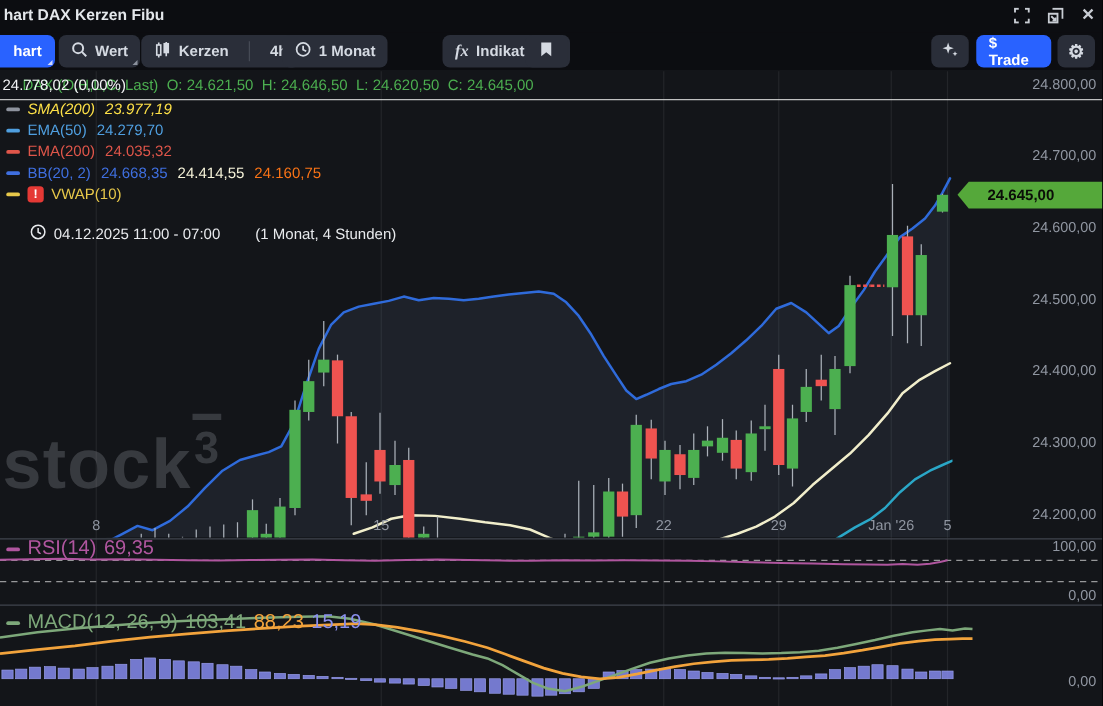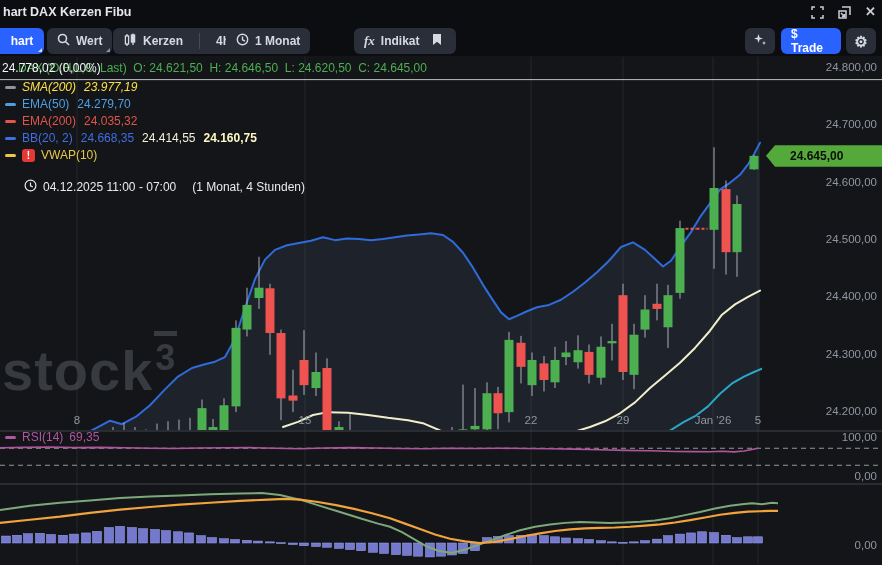--- a/index.html
+++ b/index.html
@@ -26,21 +26,21 @@
   
   .lrow{position:absolute;display:flex;align-items:center;gap:6px;font-size:12px;z-index:6;white-space:pre;}
   .dash{display:inline-block;width:11px;height:3px;border-radius:2px;}
   .badge{display:inline-flex;align-items:center;justify-content:center;width:13px;height:13px;border-radius:3px;
          background:#e53935;color:#fff;font-size:10px;font-weight:700;}
   #legrow1{top:61px;left:2px;height:15px;display:block;}
   #legrow1 .ov{position:absolute;left:0;top:0;color:#f2f3f5;z-index:2;}
   #legrow1 .gr{position:absolute;left:16px;top:0;}
   .lval{margin-left:2px;}
   
-  .plabel{position:absolute;display:flex;align-items:center;gap:6px;font-size:12px;z-index:6;white-space:pre;}
+  .plabel{position:absolute;display:flex;align-items:center;gap:6px;font-size:16px;z-index:6;white-space:pre;}
   
   .wm{position:absolute;left:2px;top:330px;z-index:1;color:rgba(150,155,163,0.28);font-weight:700;
       font-size:56px;letter-spacing:1px;line-height:56px;}
   .wm .t3{font-size:36px;vertical-align:20px;border-top:5px solid rgba(150,155,163,0.28);padding:1px 1px 0 1px;margin-left:1px;}
 </style>
 </head>
 <body>
 
 <div id="app">
 
@@ -395,37 +395,44 @@
   <div class="lrow" style="top: 114px; left: 5px; color: rgb(224, 86, 74);">
     <span class="dash" style="background: rgb(224, 86, 74);"></span>
     <span>EMA(200)</span>
     <span class="lval">24.035,32</span>
   </div>
   <div class="lrow" style="top: 131px; left: 5px; color: rgb(63, 111, 224);">
     <span class="dash" style="background: rgb(63, 111, 224);"></span>
     <span>BB(20, 2)</span>
     <span class="lval" style="color: rgb(63, 111, 224);">24.668,35</span>
     <span class="lval" style="color: rgb(245, 242, 216);">24.414,55</span>
-    <span class="lval" style="color: #fef9c3; font-weight: bold;">24.160,75</span>
+    <span class="lval" style="color: #f97316;">24.160,75</span>
   </div>
   <div class="lrow" style="top: 148px; left: 5px; color: rgb(231, 200, 74);">
     <span class="dash" style="background: rgb(231, 200, 74);"></span>
     <span class="badge">!</span>
     <span style="font-weight:400;">VWAP(10)</span>
   </div>
   <div class="lrow" style="top:165px;left:4px;color:#e8eaed;">
     <span>
       <svg width="13" height="13" viewBox="0 0 13 13" fill="none" stroke="#e8eaed" stroke-width="1.2">
         <circle cx="6.5" cy="6.5" r="5.4"></circle>
           <path d="M6.5 3.4 V6.8 L8.8 8"></path>
       </svg>
     </span>
     <span>04.12.2025 11:00 - 07:00</span>
-    <span style="margin-left:10px;">(1 Monat, 4 Stunden)</span>
+    <span style="margin-left:22px;">(1 Monat, 4 Stunden)</span>
   </div>
 
   <div class="plabel" style="top: 430px; left: 5px; color: rgb(176, 86, 159);">
     <span class="dash" style="background: rgb(176, 86, 159);"></span>
     <span>RSI(14)</span>
     <span>69,35</span>
   </div>
+  <div class="plabel" style="top: 489px; left: 5px; color: rgb(125, 168, 122);">
+    <span class="dash" style="background: rgb(125, 168, 122);"></span>
+    <span>MACD(12, 26, 9)</span>
+    <span style="color: rgb(125, 168, 122);">103,41</span>
+    <span style="color: rgb(242, 163, 60);">88,23</span>
+    <span style="color: rgb(139, 144, 238);">15,19</span>
+  </div>
 
 </div>
 
 </body></html>

